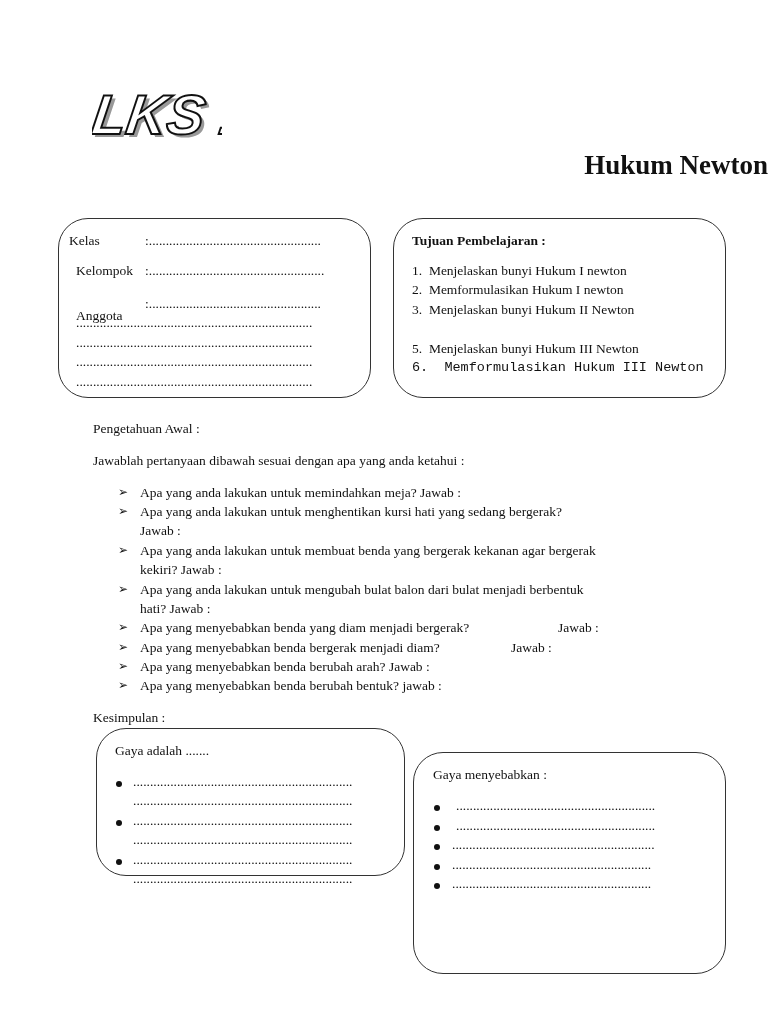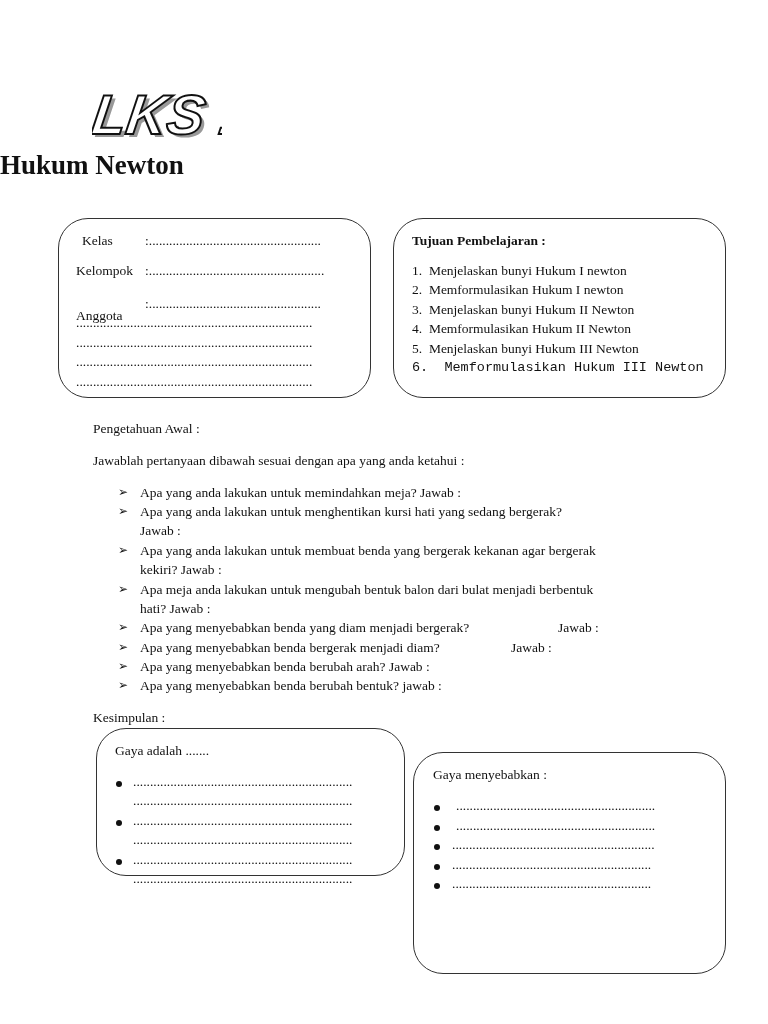--- a/index.html
+++ b/index.html
@@ -1,20 +1,20 @@
 <!DOCTYPE html>
 <html><head>
   <meta charset="utf-8">
   <style>
     html, body { margin:0; padding:0; background:#ffffff; }
     body { width:768px; height:1024px; position:relative; overflow:hidden;
            font-family:"Liberation Serif", "DejaVu Serif", serif; color:#111; font-size:13.5px; }
     .abs { position:absolute; }
     .logo { left:92px; top:78px; width:130px; height:70px; }
-    .title { left:0; width:768px; top:150px; text-align:left; font-weight:bold; font-size:27px; }
+    .title { left:0; width:768px; top:150px; text-align:right; font-weight:bold; font-size:27px; }
     .box { position:absolute; border:1.6px solid #333; border-radius:30px; box-sizing:border-box; background:#fff; }
     .box1 { left:58px; top:218px; width:313px; height:180px; }
     .box2 { left:393px; top:218px; width:333px; height:180px;text-align:center; }
     .box3 { left:96px; top:728px; width:309px; height:148px; }
     .box4 { left:413px; top:752px; width:313px; height:222px; }
     .line { position:absolute; white-space:nowrap; }
     .dots { letter-spacing:0px; }
     .bold { font-weight:bold; }
     .arrow { position:absolute; left:-22px; top:0; font-size:12px; }
     .bullet { display:inline-block; width:6px; height:6px; border-radius:50%; background:#111; position:absolute; }
@@ -24,38 +24,37 @@
 
 <svg class="abs logo" viewBox="0 0 130 70">
   <defs></defs>
   <text x="6" y="56" font-family="Liberation Sans, sans-serif" font-size="56" font-style="italic" font-weight="bold" fill="#999" transform="skewX(-8) translate(4,3)">LKS 1</text>
   <text x="6" y="56" font-family="Liberation Sans, sans-serif" font-size="56" font-style="italic" font-weight="bold" fill="#fff" stroke="#111" stroke-width="2" transform="skewX(-8)">LKS 1</text>
 </svg>
 
 <div class="abs title">Hukum Newton</div>
 
 <div class="box box1">
-  <div class="line" style="left:23px; top:14px;">Kelas</div>
+  <div class="line" style="left:10px; top:14px;">Kelas</div>
   <div class="line dots" style="left:86px; top:14px;">:...................................................</div>
   <div class="line" style="left:17px; top:44px;">Kelompok</div>
   <div class="line dots" style="left:86px; top:44px;">:....................................................</div>
   <div class="line" style="left:17px; top:77px;margin-top:12px;">Anggota</div>
   <div class="line dots" style="left:86px; top:77px;">:...................................................</div>
   <div class="line dots" style="left:17px; top:96px;">......................................................................</div>
   <div class="line dots" style="left:17px; top:116px;">......................................................................</div>
   <div class="line dots" style="left:17px; top:135px;">......................................................................</div>
   <div class="line dots" style="left:17px; top:155px;">......................................................................</div>
 </div>
 
 <div class="box box2">
   <div class="line bold" style="left:18px; top:14px;">Tujuan Pembelajaran :</div>
   <div class="line" style="left:18px; top:44px; white-space:pre;">1.  Menjelaskan bunyi Hukum I newton</div>
   <div class="line" style="left:18px; top:63px; white-space:pre;">2.  Memformulasikan Hukum I newton</div>
   <div class="line" style="left:18px; top:83px; white-space:pre;">3.  Menjelaskan bunyi Hukum II Newton</div>
-  <div class="line" style="left:18px; top:102px; white-space:pre;">4.  Memformulasikan Hukum II Newton</div>
   <div class="line" style="left:18px; top:122px; white-space:pre;">5.  Menjelaskan bunyi Hukum III Newton</div>
   <div class="line" style="left:18px; top:141px; white-space:pre;font-family:Liberation Mono, monospace;">6.  Memformulasikan Hukum III Newton</div>
 </div>
 
 <div class="line" style="left:93px; top:421px;">Pengetahuan Awal :</div>
 <div class="line" style="left:93px; top:453px;">Jawablah pertanyaan dibawah sesuai dengan apa yang anda ketahui :</div>
 
 <div class="line" style="left:140px; top:485px;">
   <span class="arrow">➢</span>
   <span>Apa yang anda lakukan untuk memindahkan meja?  Jawab :</span>
@@ -65,21 +64,21 @@
   <span>Apa yang anda lakukan untuk menghentikan kursi hati yang sedang bergerak?</span>
 </div>
 <div class="line" style="left:140px; top:523px;">Jawab :</div>
 <div class="line" style="left:140px; top:543px;">
   <span class="arrow">➢</span>
   <span>Apa yang anda lakukan untuk membuat benda yang bergerak kekanan agar bergerak</span>
 </div>
 <div class="line" style="left:140px; top:562px;">kekiri? Jawab :</div>
 <div class="line" style="left:140px; top:582px;">
   <span class="arrow">➢</span>
-  <span>Apa meja anda lakukan untuk mengubah bentuk balon dari bulat menjadi berbentuk</span>
+  <span>Apa yang anda lakukan untuk mengubah bulat balon dari bulat menjadi berbentuk</span>
 </div>
 <div class="line" style="left:140px; top:601px;">hati? Jawab :</div>
 <div class="line" style="left:140px; top:620px;">
   <span class="arrow">➢</span>
   <span>Apa yang menyebabkan benda yang diam menjadi bergerak?</span>
 </div>
 <div class="line" style="left:558px; top:620px;">Jawab :</div>
 <div class="line" style="left:140px; top:640px;">
   <span class="arrow">➢</span>
   <span>Apa yang menyebabkan benda bergerak menjadi diam?</span>

